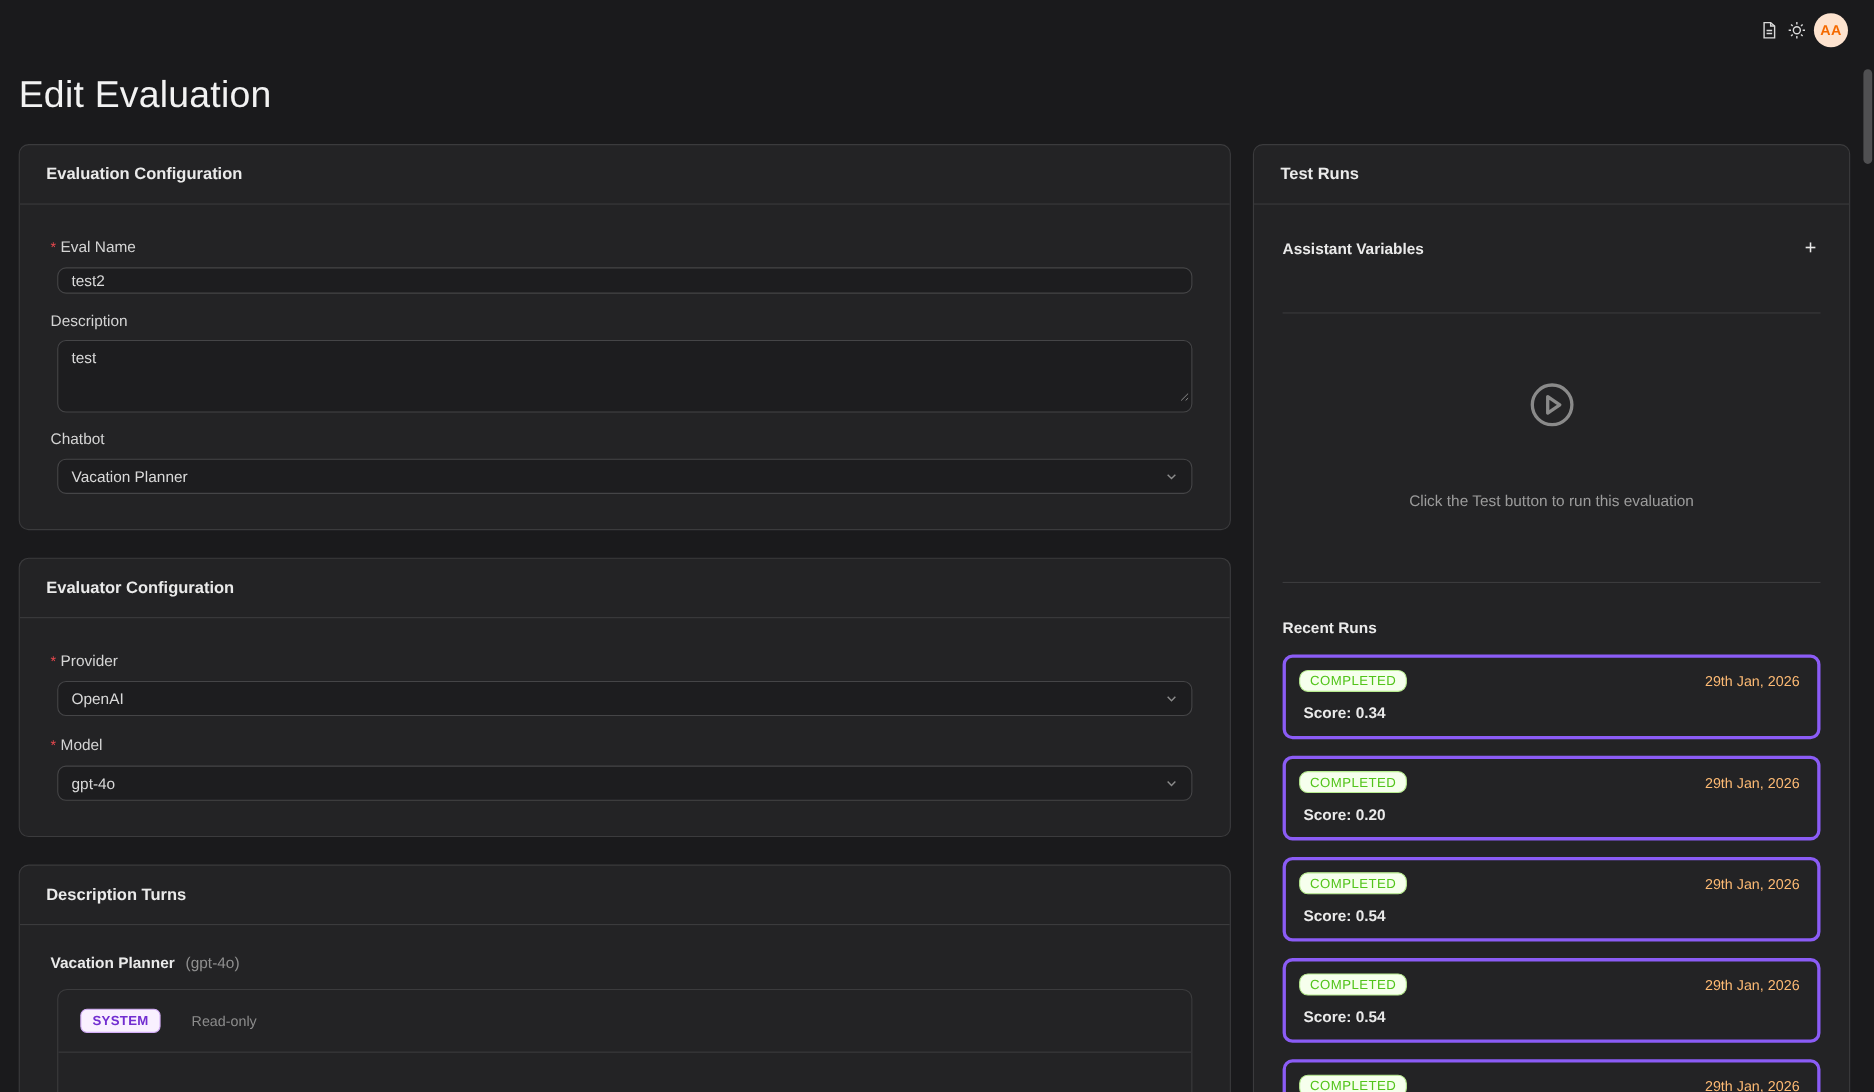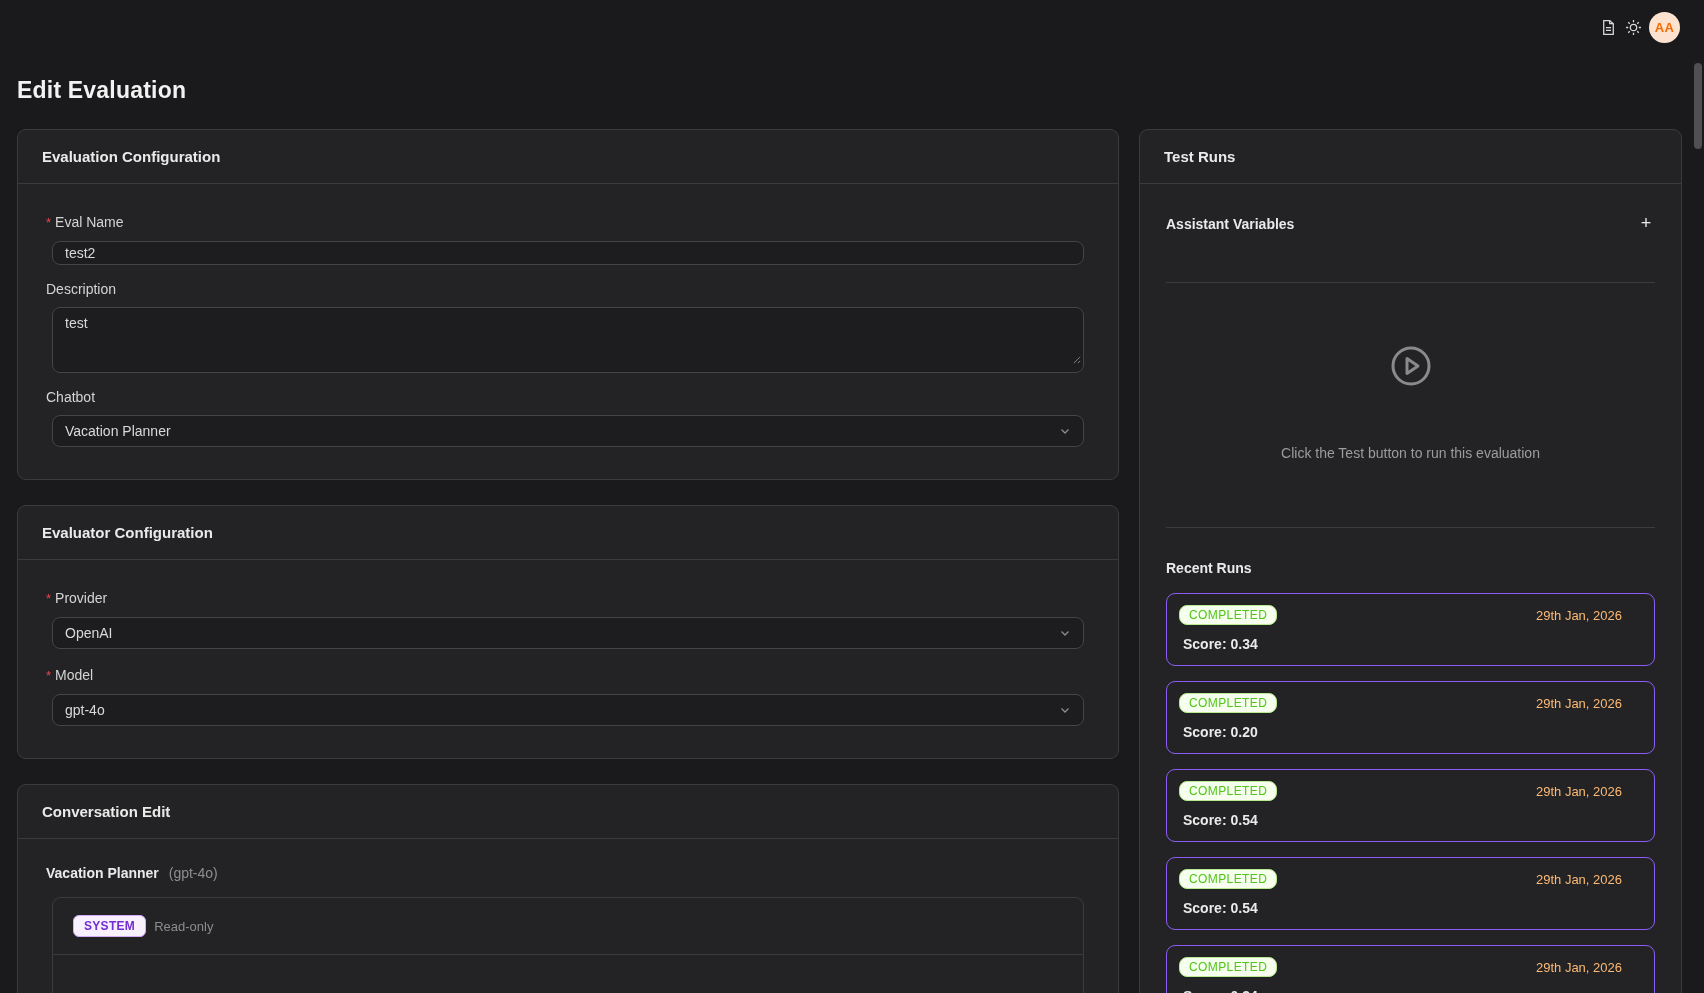--- a/index.html
+++ b/index.html
@@ -21,22 +21,22 @@
     cursor:pointer; color:#d9d9d9;
   }
   .avatar {
     width:31px; height:31px; border-radius:50%;
     background:#fde3cf; color:#f56a00;
     display:flex; align-items:center; justify-content:center;
     font-size:13px; font-weight:600; letter-spacing:.3px; cursor:pointer;
   }
   
   .page-title {
-    font-size:23px; font-weight:700; color:#f2f2f2;
-    margin:23px 0 25px 17px; letter-spacing:.2px;
+    font-size:34px; font-weight:400; color:#f2f2f2;
+    margin:13px 0 25px 17px; letter-spacing:.2px;
   }
   .columns { display:flex; gap:20px; padding:0 22px 0 17px; align-items:flex-start; }
   .left-col  { flex:0 0 1102px; display:flex; flex-direction:column; gap:25px; }
   .right-col { flex:1; }
   
   .card {
     background:#232325; border:1px solid #3b3b3d; border-radius:9px;
     overflow:hidden;
   }
   .card-head {
@@ -70,21 +70,21 @@
   .select .chev { display:flex; color:#8c8c8c; }
   
   .bot-line { font-size:14px; margin:0 0 16px 0; }
   .bot-name { font-weight:700; color:#eaeaea; }
   .bot-model { color:#8f8f8f; margin-left:6px; font-weight:400; }
   .turn-box {
     margin:0 6px; border:1px solid #3b3b3d; border-radius:9px; overflow:hidden;
     min-height:400px;
   }
   .turn-head {
-    padding:17px 20px; display:flex; align-items:center; gap:8px;
+    padding:17px 20px; display:flex; align-items:center; gap:28px;
     border-bottom:1px solid #3b3b3d;
   }
   .badge-system {
     background:#f9f0ff; color:#722ed1; border:1px solid #d3adf7;
     font-size:12px; font-weight:700; letter-spacing:.3px;
     padding:3px 10px; border-radius:6px;
   }
   .readonly-label { font-size:13px; color:#8c8c8c; }
   .turn-body { padding:26px 20px; }
   
@@ -104,21 +104,21 @@
   .test-btn {
     display:flex; align-items:center; gap:9px; cursor:pointer;
     color:#d9d9d9; font-size:14px;
   }
   .empty-state { display:flex; flex-direction:column; align-items:center;gap:40px; }
   .big-play { margin-top:32px; color:#8a8a8a; }
   .empty-hint { margin-top:18px; font-size:14px; color:#9c9c9c; }
   .recent-section { padding:32px 0 24px 0; }
   .runs-list { margin-top:17px; display:flex; flex-direction:column; gap:15px; }
   .run-card {
-    border:1px solid #8b5cf6; border-radius:9px; padding:11px 32px 13px 12px;
+    border:3px solid #8b5cf6; border-radius:9px; padding:11px 16px 13px 12px;
     cursor:pointer;
   }
   .run-top { display:flex; align-items:center; justify-content:space-between; }
   .badge-completed {
     background:#f6ffed; color:#52c41a; border:1px solid #b7eb8f;
     font-size:12px; font-weight:500; letter-spacing:.4px;
     padding:2px 9px; border-radius:8px;
   }
   .run-date { font-size:13px; color:#fdba74; }
   .run-score { margin-top:11px; font-size:14px; font-weight:700; color:#eaeaea; padding-left:4px; }
@@ -228,21 +228,21 @@
                 <path d="M2.5 4.5 L6 8 L9.5 4.5"></path>
               </svg>
             </span>
           </div>
         </div>
 
       </div>
     </section>
 
     <section class="card">
-      <div class="card-head">Conversation Edit</div>
+      <div class="card-head">Description Turns</div>
       <div class="card-body">
 
         <div class="bot-line">
           <span class="bot-name">Vacation Planner</span>
           <span class="bot-model">(gpt-4o)</span>
         </div>
 
         <div class="turn-box">
           <div class="turn-head">
             <span class="badge-system">SYSTEM</span>

